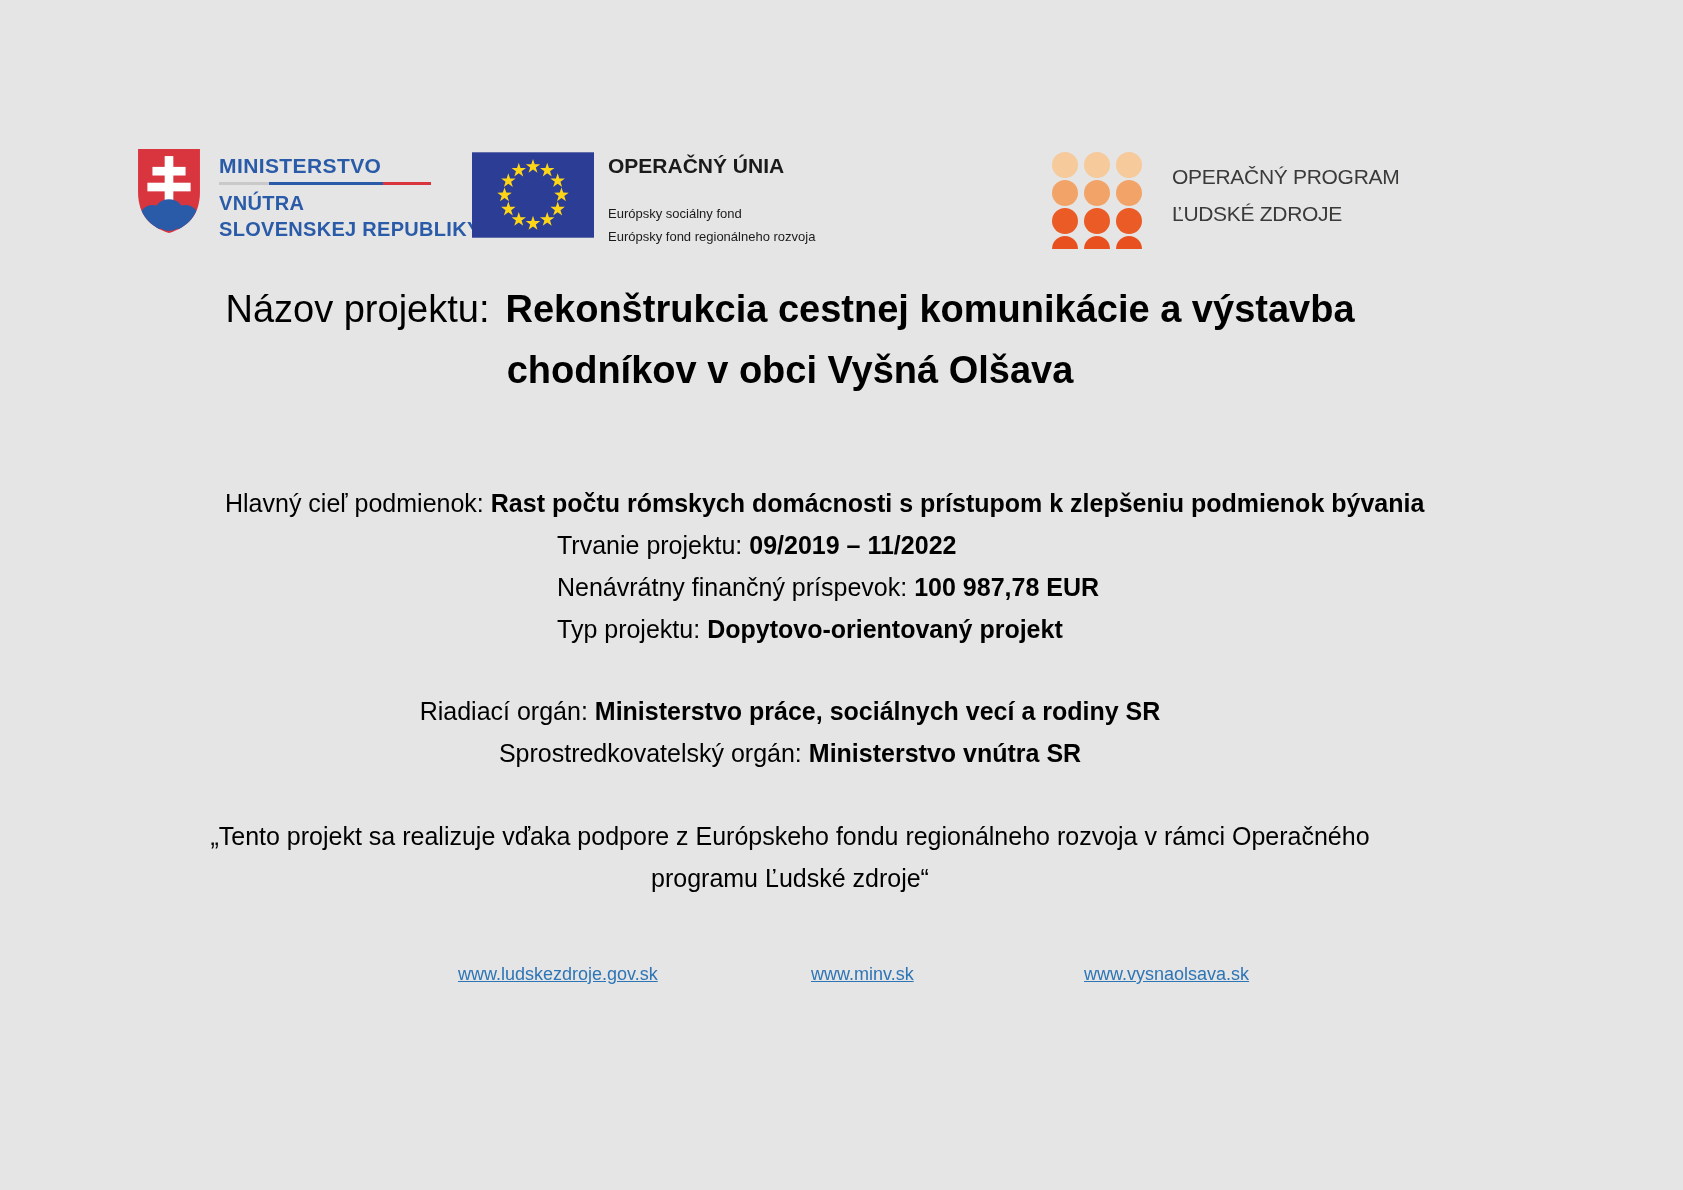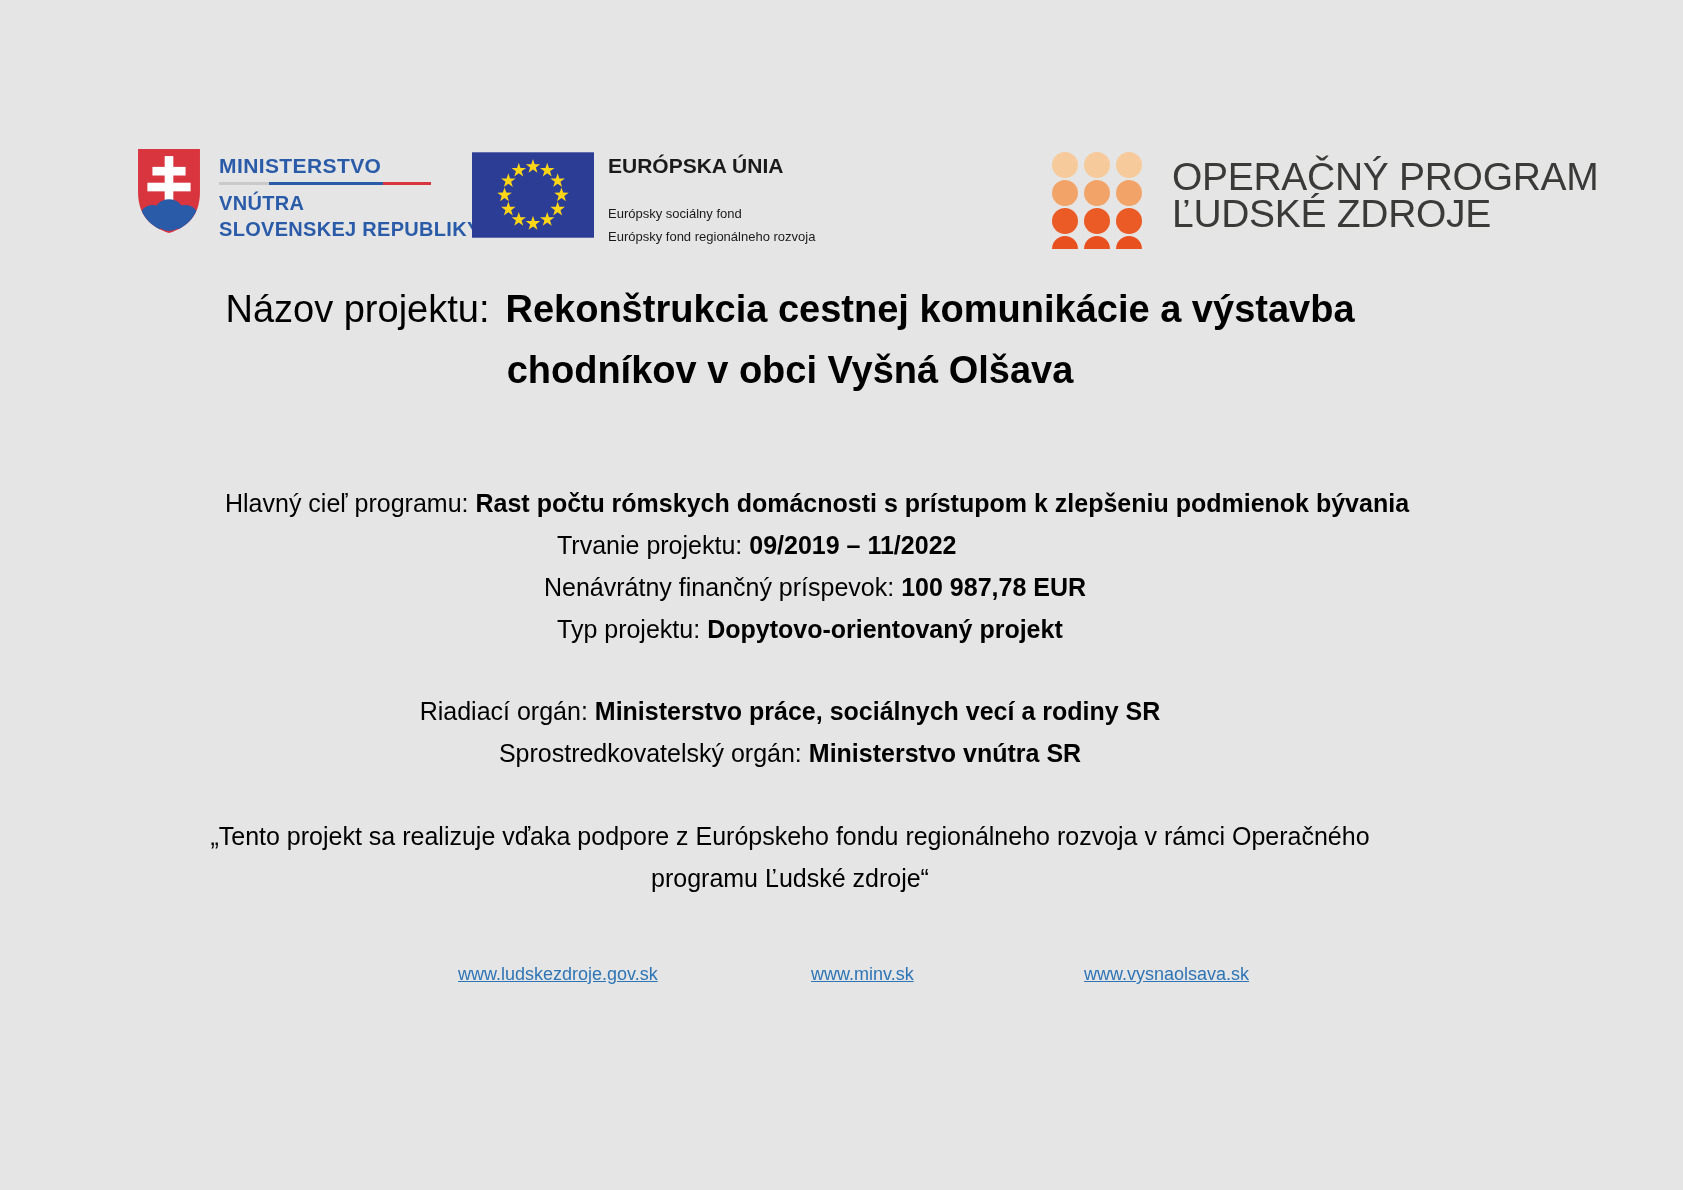--- a/index.html
+++ b/index.html
@@ -27,35 +27,35 @@
   .eu-title { font-size:21px; font-weight:700; margin-bottom:24px; }
   .eu-line { font-size:13px; line-height:23px; font-weight:500; }
 
   .oplz { left:1052px; top:152px; gap:30px; }
   .dots { display:grid; grid-template-columns:repeat(3, 26px); gap:2px 6px; }
   .dot { width:26px; height:26px; border-radius:50%; }
   .dot.r1 { background:#F6CA9B; }
   .dot.r2 { background:#F2A368; }
   .dot.r3 { background:#EA5B25; }
   .dot.half { background:#E8511F; height:13px; border-radius:26px 26px 0 0; }
-  .oplz-text { padding-top:6px; color:#3A3A38; font-size:39px; font-weight:500;
+  .oplz-text { padding-top:6px; color:#3A3A38; font-size:21px; font-weight:500;
                line-height:37px; letter-spacing:-0.3px; white-space:nowrap; }
 
   
   .centerband { position:absolute; left:0; width:1580px; text-align:center; white-space:nowrap; }
   .titleline { font-size:38px; }
   .title1 { top:288px; }
   .title2 { top:349px; font-weight:700; }
   .title-label { font-weight:400; margin-right:16px; }
   .title-name { font-weight:700; }
 
   .detail { position:absolute; font-size:25px; line-height:32px; white-space:nowrap; }
   .d1 { left:225px; top:487px; }
   .d2 { left:557px; top:529px; }
-  .d3 { left:544px; top:571px; }
+  .d3 { left:557px; top:571px; }
   .d4 { left:557px; top:613px; }
   .lbl { font-weight:400; margin-right:7px; }
   .val { font-weight:700;margin-top:32px; }
 
   .org { font-size:25px; }
   .org1 { top:697px; }
   .org2 { top:739px; }
 
   .quote { font-size:25px; }
   .q1 { top:822px; }
@@ -116,21 +116,21 @@
       <use href="#st" x="84.25" y="56"></use>
       <use href="#st" x="74" y="66.25"></use>
       <use href="#st" x="60" y="70"></use>
       <use href="#st" x="46" y="66.25"></use>
       <use href="#st" x="35.75" y="56"></use>
       <use href="#st" x="32" y="42"></use>
       <use href="#st" x="35.75" y="28"></use>
       <use href="#st" x="46" y="17.75"></use>
     </svg>
     <div class="eu-text">
-      <div class="eu-title">EURÓPSKA ÚNIA</div>
+      <div class="eu-title">OPERAČNÝ ÚNIA</div>
       <div class="eu-line">Európsky sociálny fond</div>
       <div class="eu-line">Európsky fond regionálneho rozvoja</div>
     </div>
   </div>
 
   <div class="logo oplz">
     <div class="dots">
       <div class="dot r1"></div>
         <div class="dot r1"></div>
         <div class="dot r1"></div>
@@ -149,21 +149,21 @@
       <div>ĽUDSKÉ ZDROJE</div>
     </div>
   </div>
 
   <div class="centerband titleline title2">chodníkov v obci Vyšná Olšava</div>
   <div class="centerband titleline title1">
     <span class="title-label">Názov projektu:</span><span class="title-name">Rekonštrukcia cestnej komunikácie a výstavba</span>
   </div>
 
   <div class="detail d1">
-    <span class="lbl">Hlavný cieľ programu:</span><span class="val">Rast počtu rómskych domácnosti s prístupom k zlepšeniu podmienok bývania</span>
+    <span class="lbl">Hlavný cieľ podmienok:</span><span class="val">Rast počtu rómskych domácnosti s prístupom k zlepšeniu podmienok bývania</span>
   </div>
   <div class="detail d2">
     <span class="lbl">Trvanie projektu:</span><span class="val">09/2019 – 11/2022</span>
   </div>
   <div class="detail d3">
     <span class="lbl">Nenávrátny finančný príspevok:</span><span class="val">100 987,78 EUR</span>
   </div>
   <div class="detail d4">
     <span class="lbl">Typ projektu:</span><span class="val">Dopytovo-orientovaný projekt</span>
   </div>

